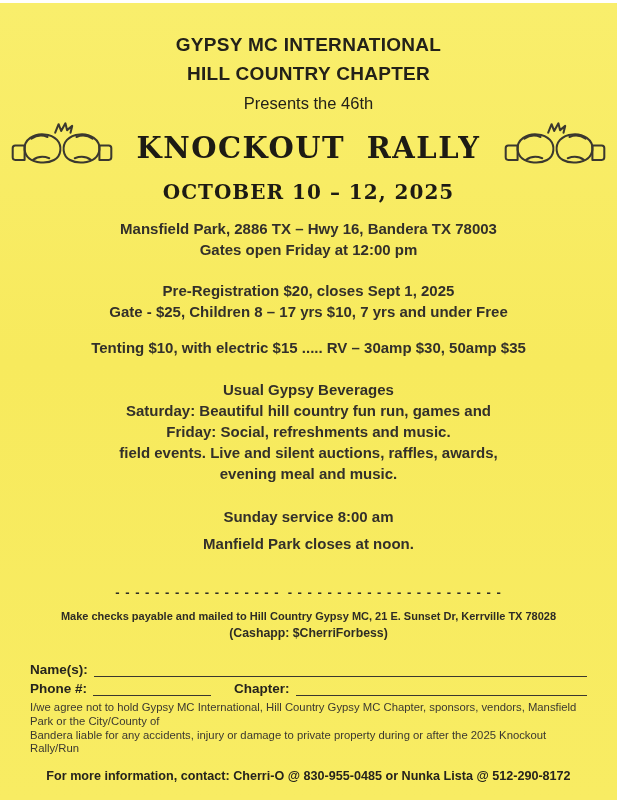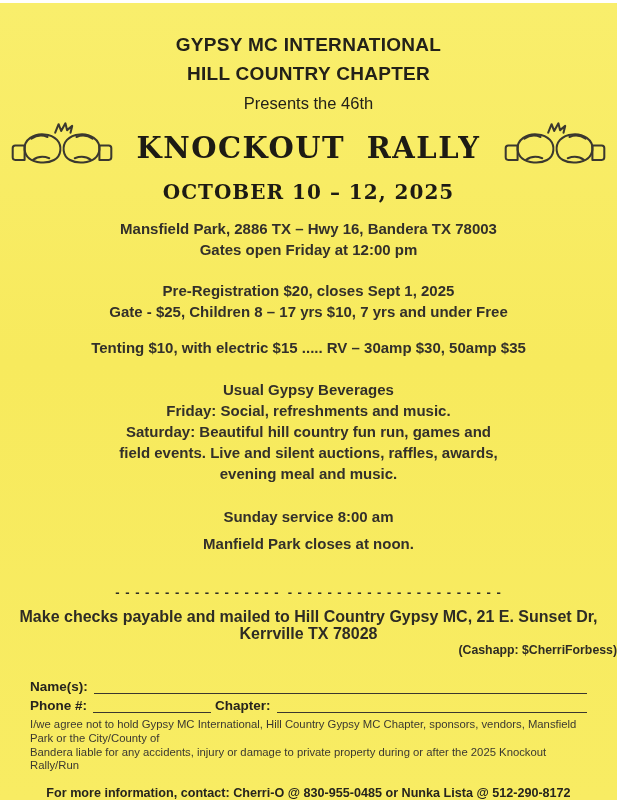--- a/index.html
+++ b/index.html
@@ -35,32 +35,32 @@
   .grp-camping  { margin-top:15px; }
   .grp-schedule { margin-top:21px; }
   .grp-sunday   { margin-top:22px; }
   .grp-closes   { margin-top:6px; }
 
   .divider-row { display:flex; align-items:center; justify-content:center; gap:8px;
                  margin-top:31px; white-space:nowrap; }
   .divider-dashes { font-size:13px; font-weight:bold; letter-spacing:1px; color:#2e2c25; }
   .divider-title { font-size:17px; font-weight:normal; letter-spacing:.4px; color:#2e2c25; }
 
-  .instructions1 { text-align:center; font-weight:bold; font-size:16px; line-height:17px;
+  .instructions1 { text-align:center; font-weight:bold; font-size:11px; line-height:17px;
                    margin-top:8px; color:#2e2c25; }
-  .instructions2 { text-align:right; font-weight:bold; font-size:12.3px; line-height:17px;
+  .instructions2 { text-align:center; font-weight:bold; font-size:12.3px; line-height:17px;
                    color:#2e2c25; }
 
   .form-area { padding:0 30px; margin-top:17px; }
   .form-row { display:flex; align-items:flex-end; height:18px; margin-bottom:1px; }
   .form-label { font-weight:bold; font-size:13.5px; color:#26241d; white-space:nowrap;
                 padding-right:6px; }
   .write-line { border-bottom:1.8px solid #3a372e; height:14px; flex:1 1 auto; }
   .write-line.fixed { flex:0 0 118px; }
-  .chapter-label { margin-left:4px; }
+  .chapter-label { margin-left:23px; }
 
   .waiver { padding:0 30px; margin-top:5px; font-size:11.3px; line-height:13.8px;
             color:#3b3830; font-weight:normal; }
   .contact { text-align:center; font-weight:bold; font-size:12.6px; margin-top:13px;
              color:#26241d; }
 </style>
 </head>
 <body>
 
 <div class="page">
@@ -108,22 +108,22 @@
         <div class="bodyline">Pre-Registration $20, closes Sept 1, 2025</div>
         <div class="bodyline">Gate - $25, Children 8 – 17 yrs $10, 7 yrs and under Free</div>
       </div>
 
       <div class="grp-camping">
         <div class="bodyline">Tenting $10, with electric $15 ..... RV – 30amp $30, 50amp $35</div>
       </div>
 
       <div class="grp-schedule">
         <div class="bodyline">Usual Gypsy Beverages</div>
+        <div class="bodyline">Saturday: Beautiful hill country fun run, games and</div>
         <div class="bodyline">Friday: Social, refreshments and music.</div>
-        <div class="bodyline">Saturday: Beautiful hill country fun run, games and</div>
         <div class="bodyline">field events. Live and silent auctions, raffles, awards,</div>
         <div class="bodyline">evening meal and music.</div>
       </div>
 
       <div class="grp-sunday">
         <div class="bodyline">Sunday service 8:00 am</div>
       </div>
       <div class="grp-closes">
         <div class="bodyline">Manfield Park closes at noon.</div>
       </div>

